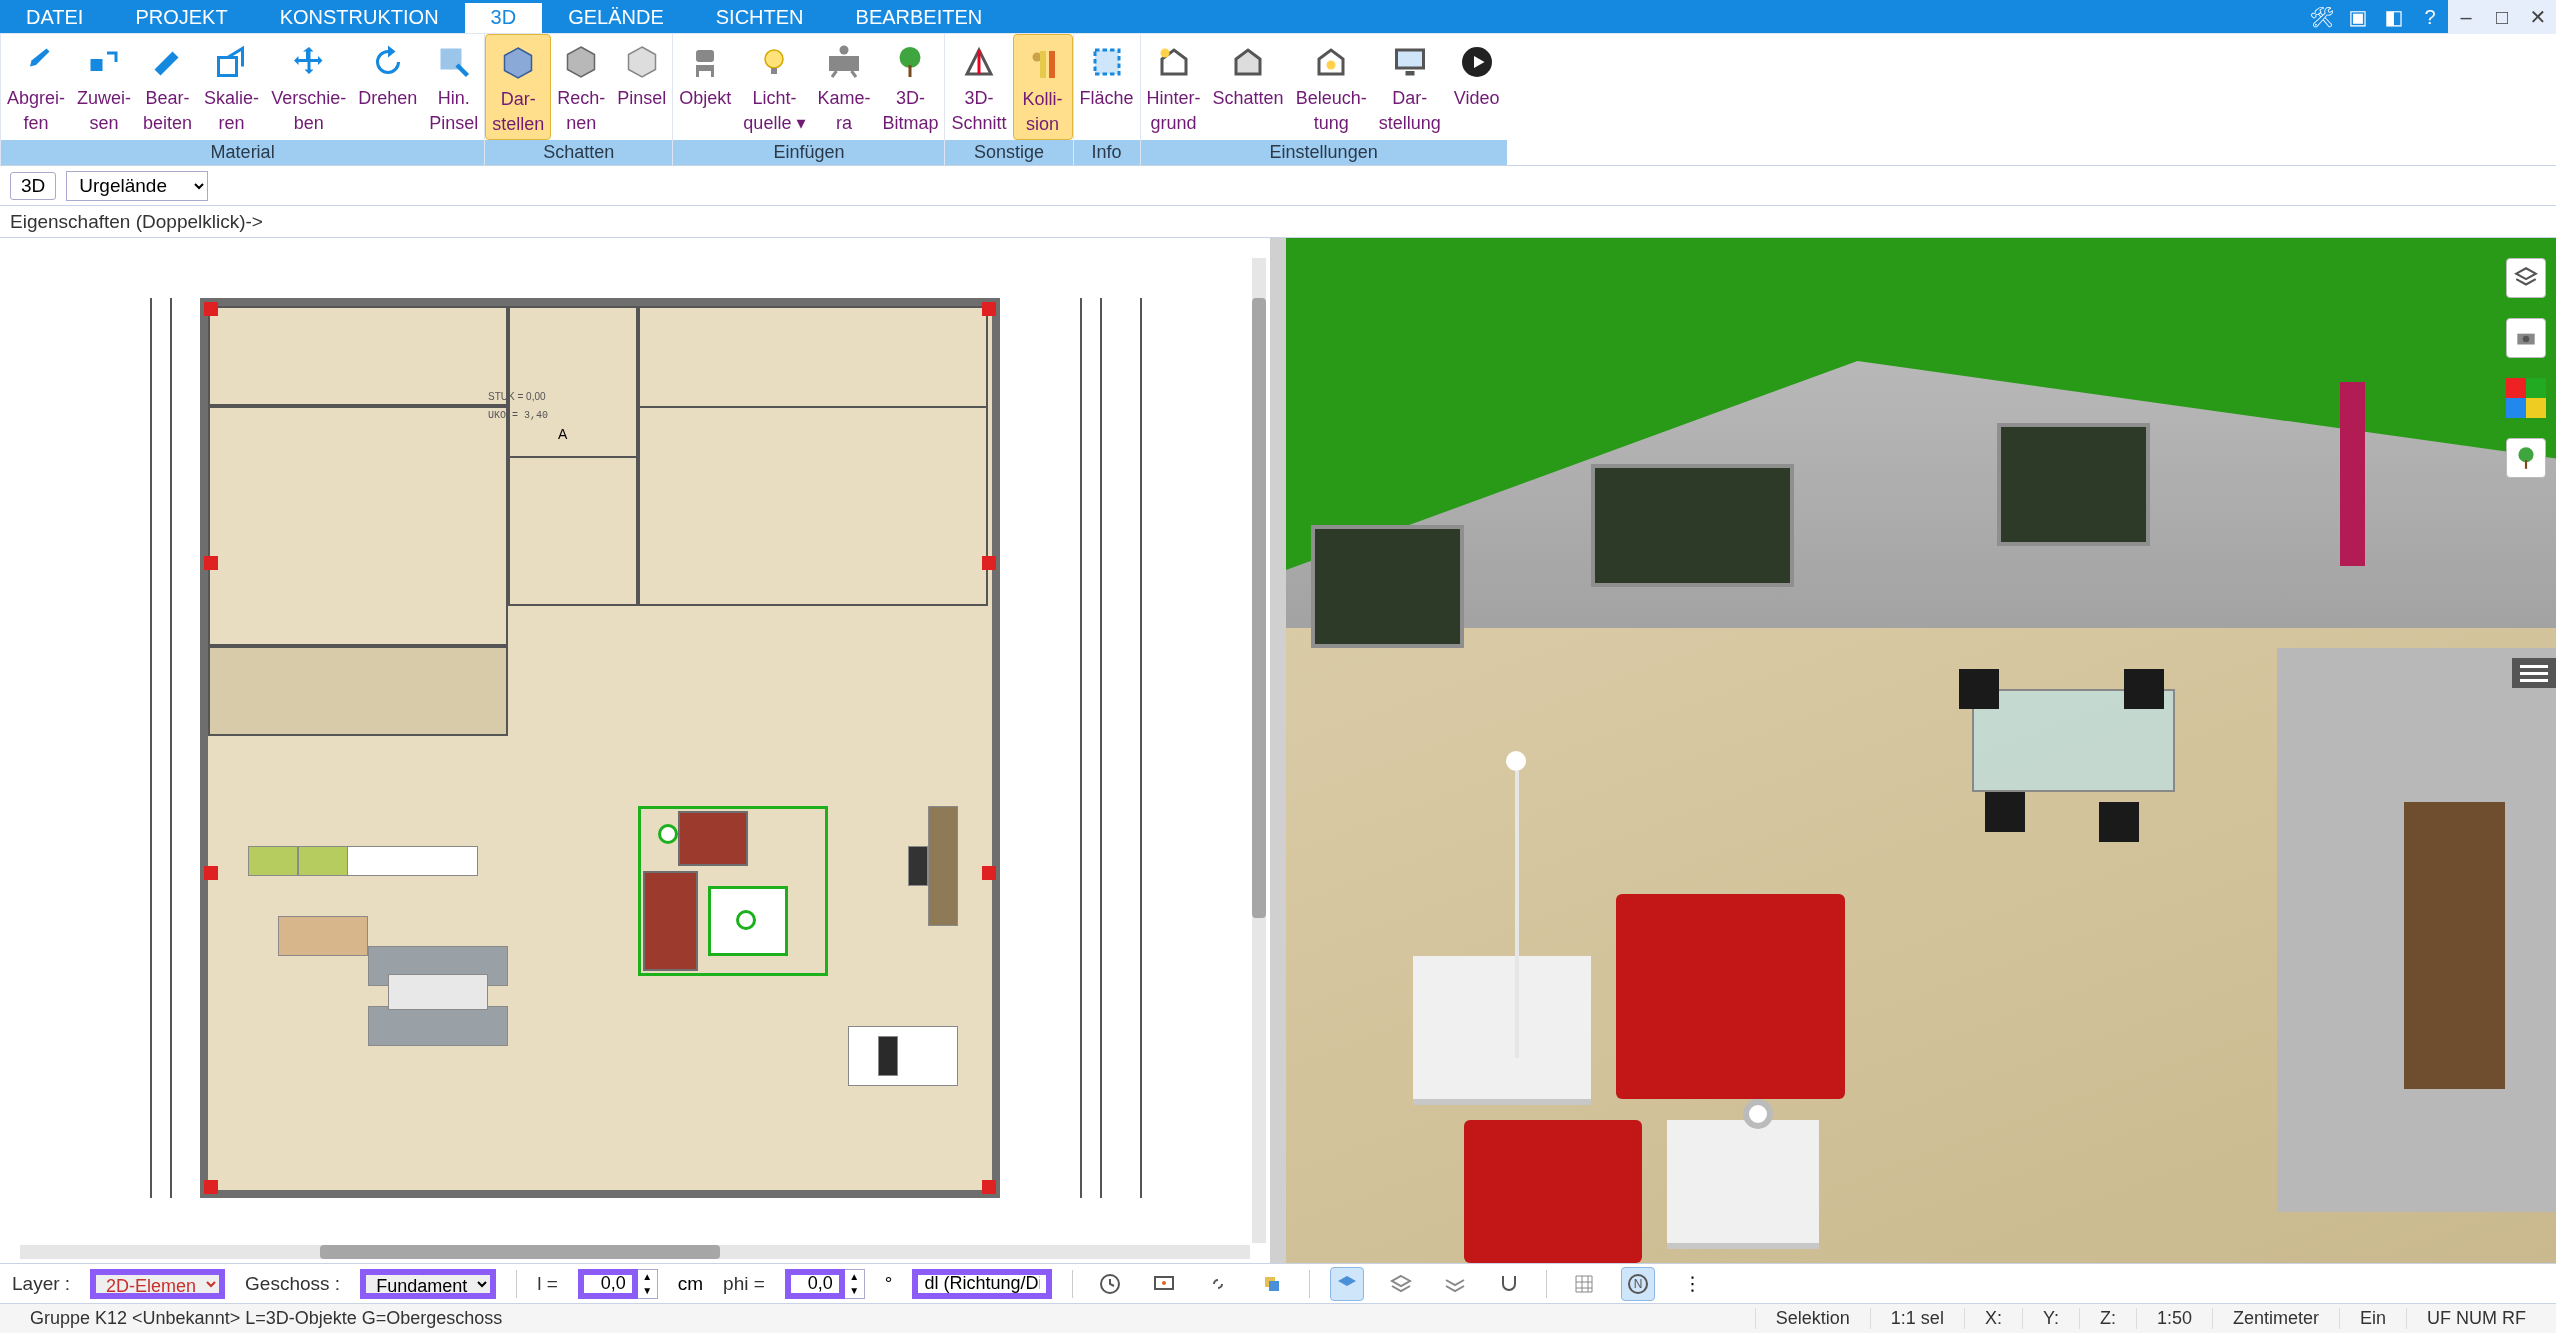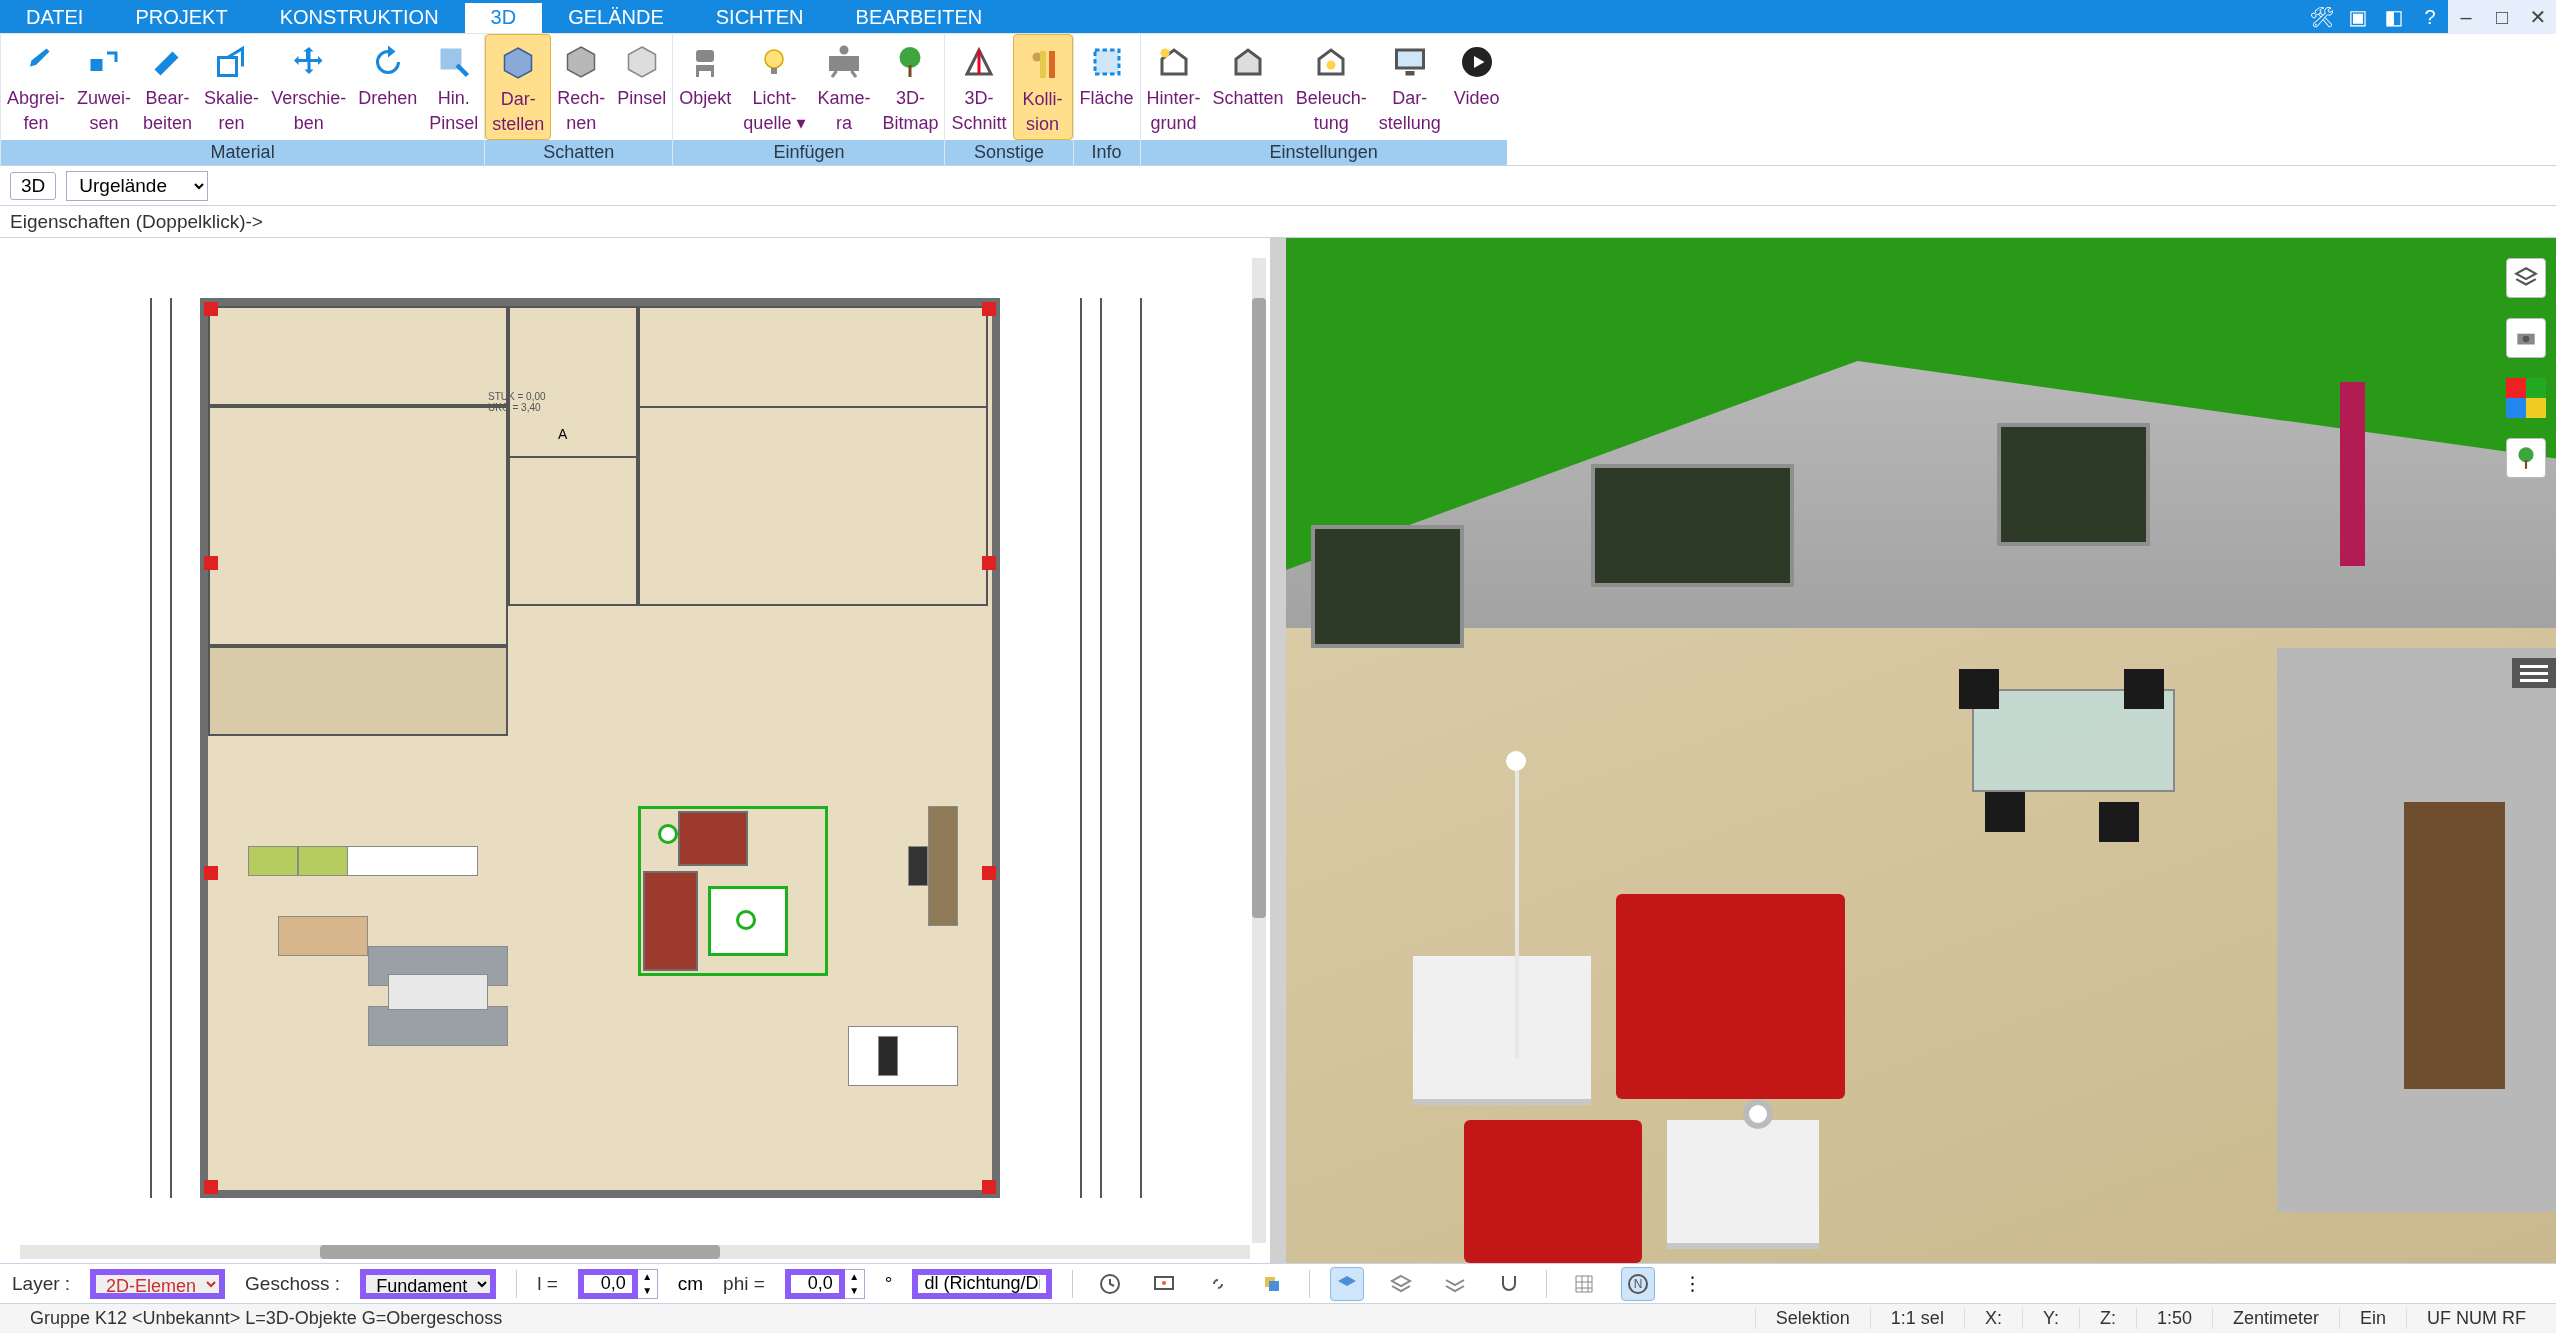--- a/index.html
+++ b/index.html
@@ -435,21 +435,21 @@
         <div class="plan-redmark" style="right:-4px;top:-4px;"></div>
         <div class="plan-redmark" style="left:-4px;top:250px;"></div>
         <div class="plan-redmark" style="right:-4px;top:250px;"></div>
         <div class="plan-redmark" style="left:-4px;top:560px;"></div>
         <div class="plan-redmark" style="right:-4px;top:560px;"></div>
         <div class="plan-redmark" style="left:-4px;bottom:-4px;"></div>
         <div class="plan-redmark" style="right:-4px;bottom:-4px;"></div>
 
         <span style="position:absolute;left:350px;top:120px;font-size:14px;">A</span>
         <span style="position:absolute;left:280px;top:85px;font-size:10px;color:#555;">STUK = 0,00</span>
-        <span style="position:absolute;left:280px;top:96px;font-size:10px;color:#555;">UKO = 3,40</span>
+        <span style="position:absolute;left:280px;top:104px;font-size:10px;color:#555;font-family:Liberation Mono, monospace;">UKO = 3,40</span>
       </div>
     </div>
     <div class="plan-scroll-h">
         <div class="thumb"></div>
       </div>
     <div class="plan-scroll-v">
         <div class="thumb"></div>
       </div>
   </div>
 

